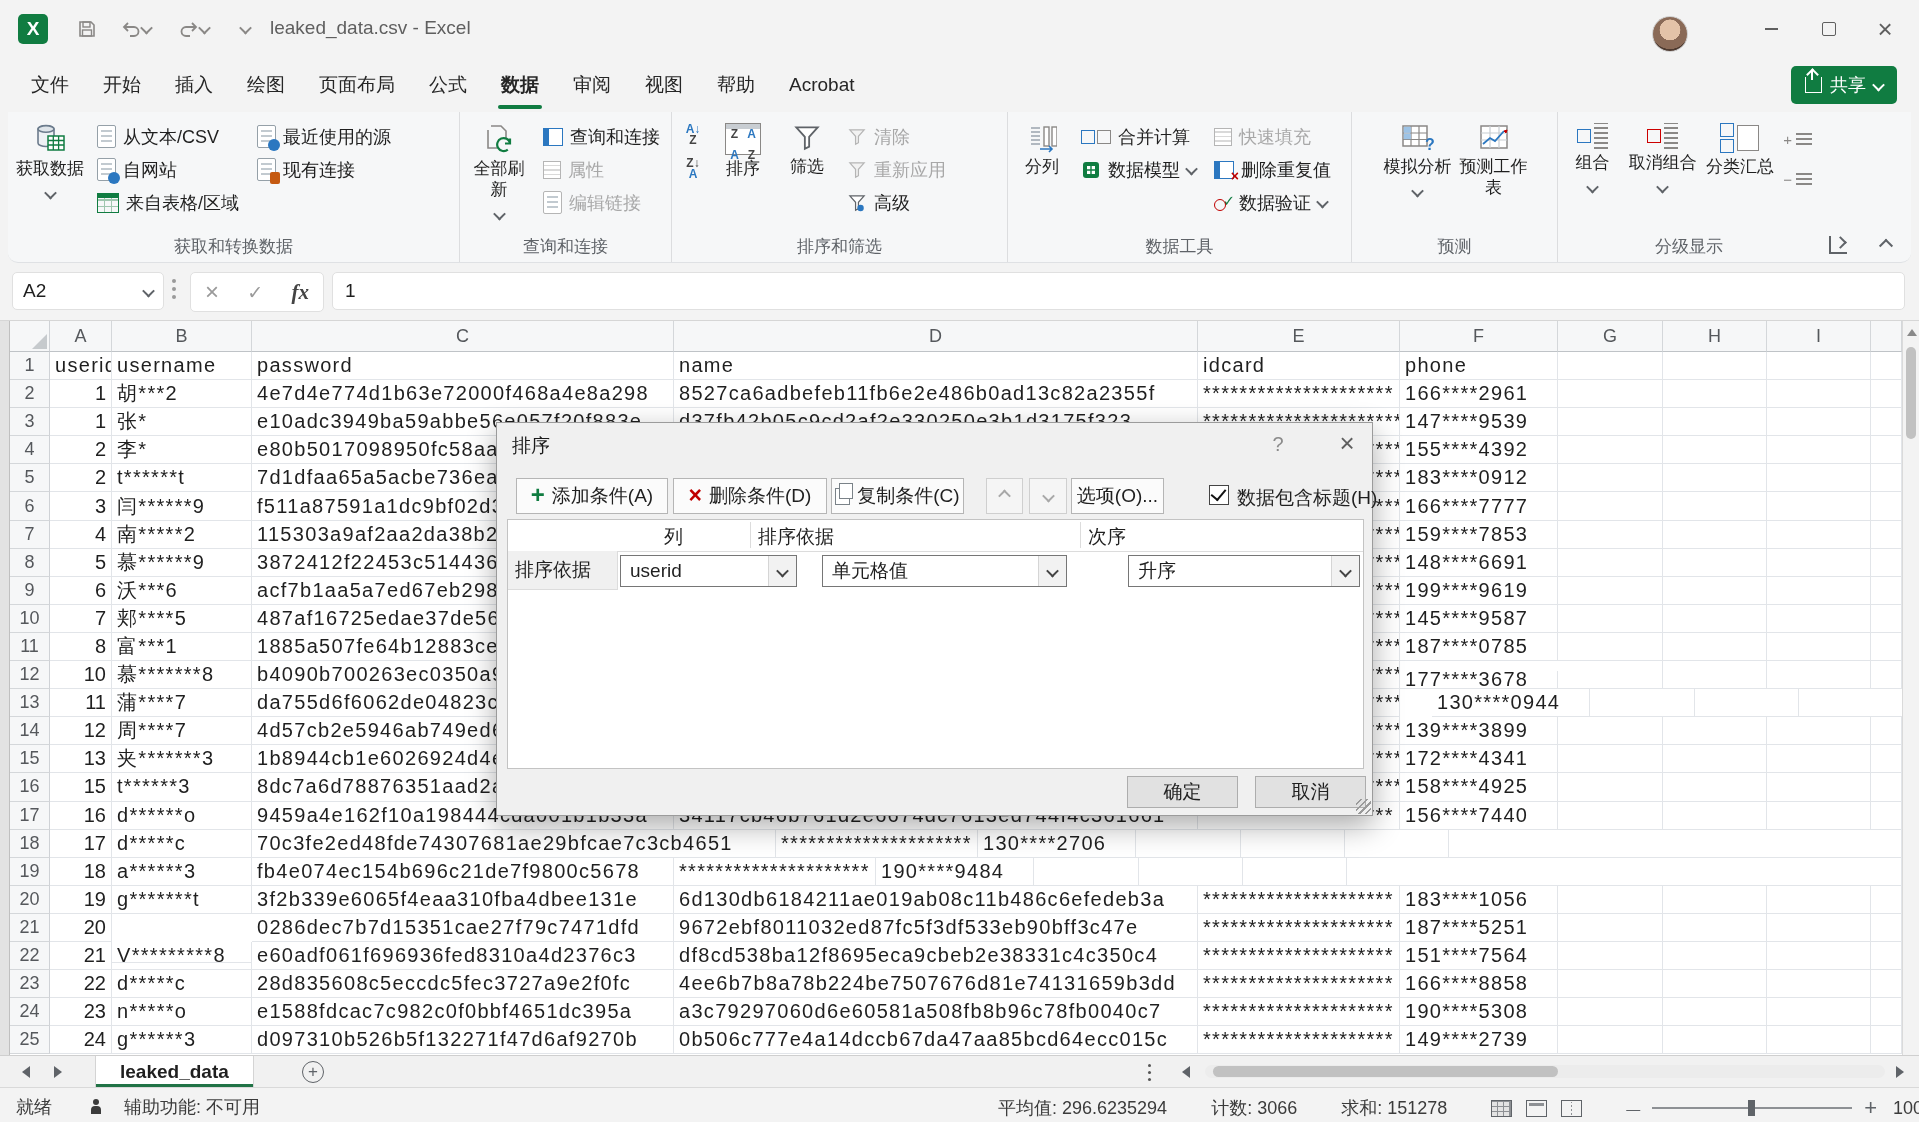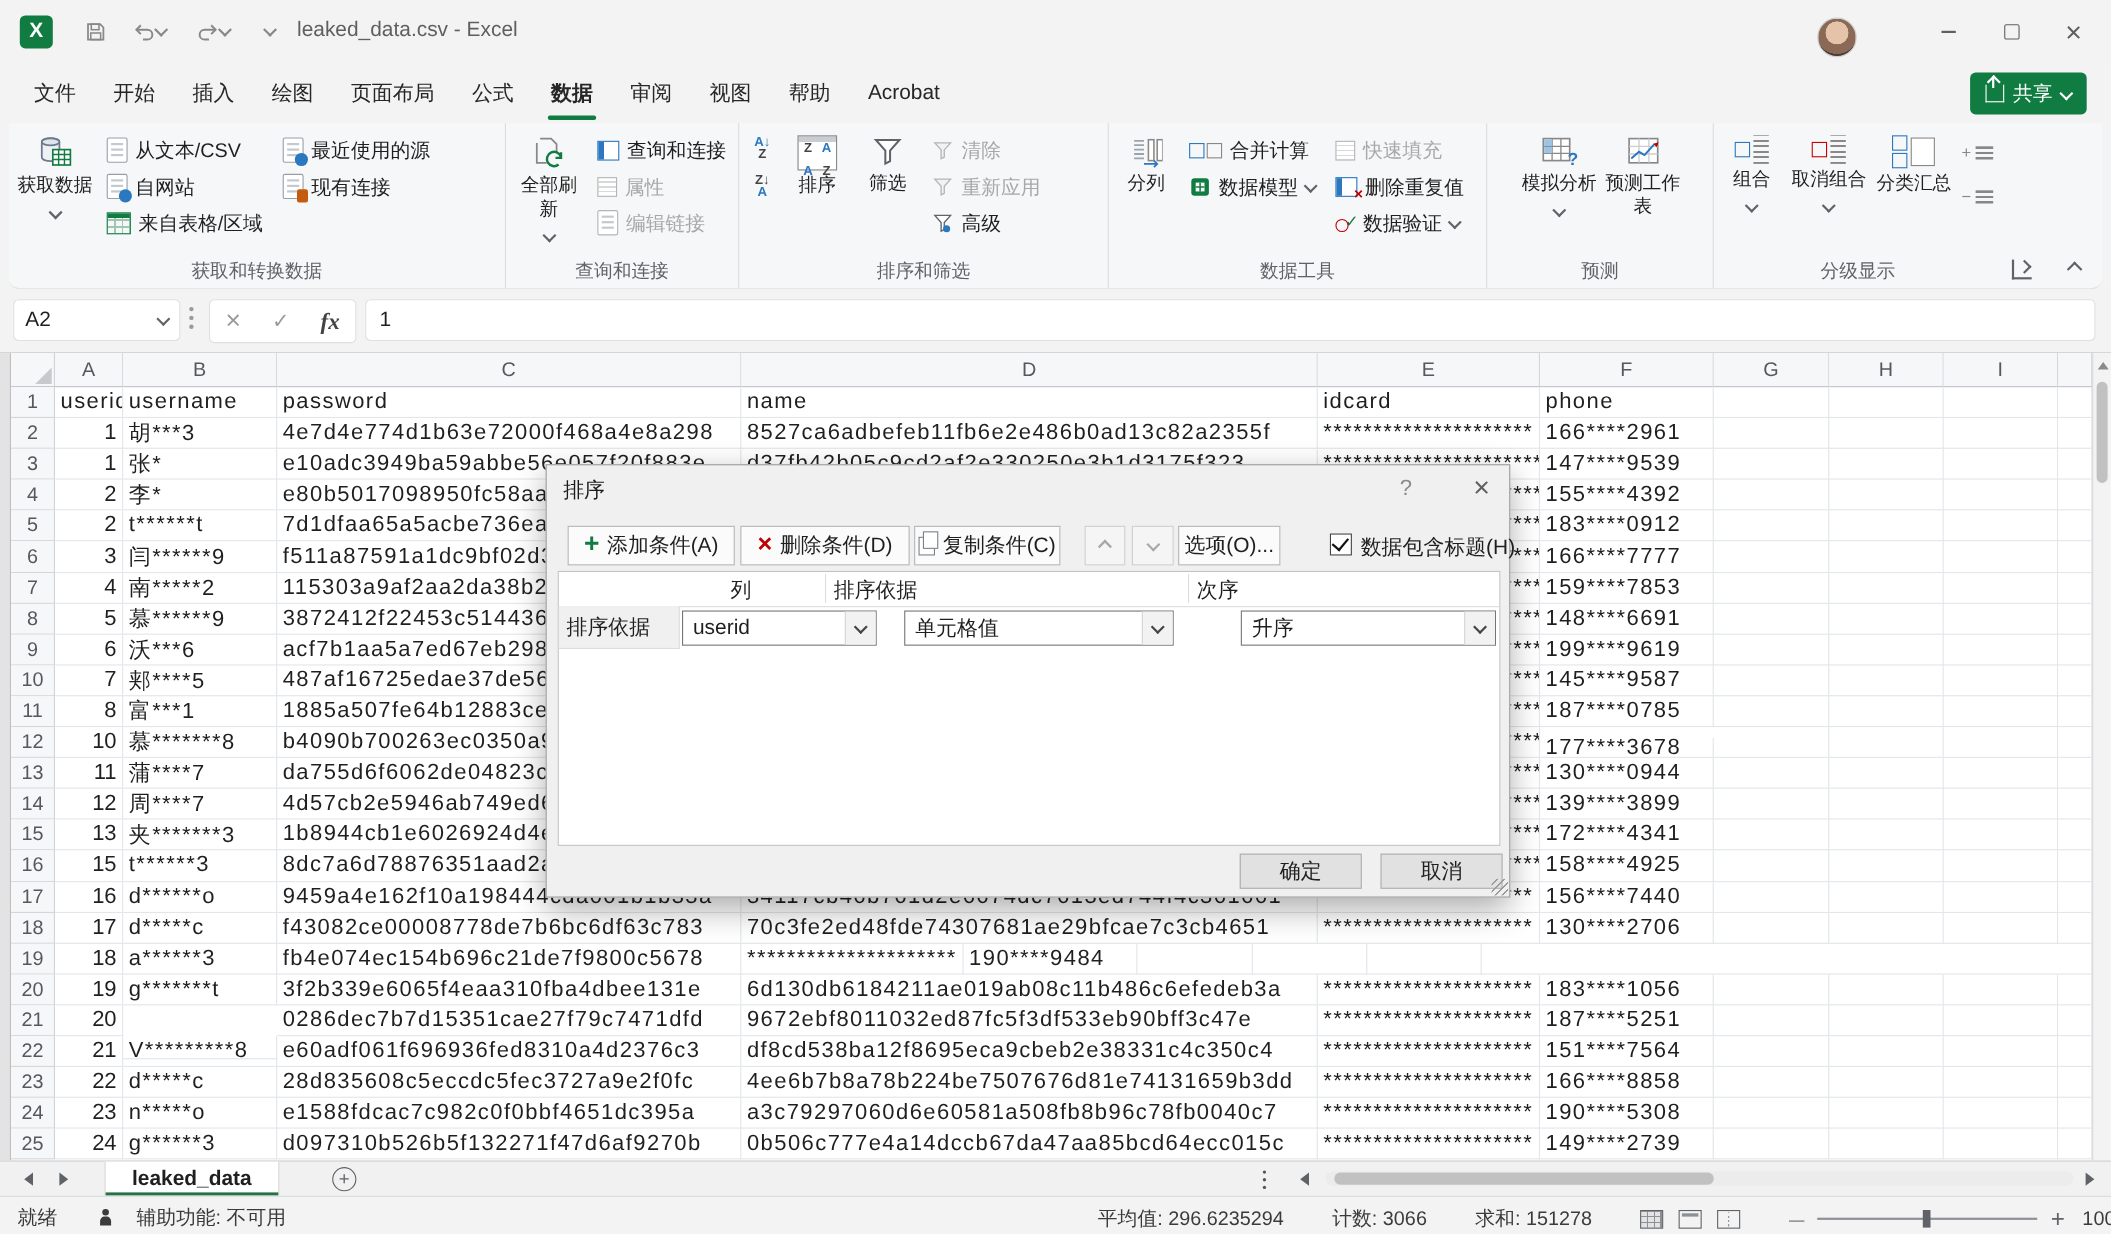--- a/index.html
+++ b/index.html
@@ -530,21 +530,21 @@
         <div class="cell" style="width: 202px;">idcard</div>
         <div class="cell" style="width: 158px;">phone</div>
         <div class="cell" style="width: 105px;"></div>
         <div class="cell" style="width: 104px;"></div>
         <div class="cell" style="width: 104px;"></div>
         <div class="cell fill"></div>
       </div>
       <div class="grow">
         <div class="rh">2</div>
         <div class="cell num" style="width: 62px;">1</div>
-        <div class="cell" style="width: 140px;">胡***3</div>
+        <div class="cell" style="width: 140px;">胡***2</div>
         <div class="cell" style="width: 422px;">4e7d4e774d1b63e72000f468a4e8a298</div>
         <div class="cell" style="width: 524px;">8527ca6adbefeb11fb6e2e486b0ad13c82a2355f</div>
         <div class="cell" style="width: 202px;">*********************</div>
         <div class="cell" style="width: 158px;">166****2961</div>
         <div class="cell" style="width: 105px;"></div>
         <div class="cell" style="width: 104px;"></div>
         <div class="cell" style="width: 104px;"></div>
         <div class="cell fill"></div>
       </div>
       <div class="grow">
@@ -677,21 +677,21 @@
         <div class="cell" style="width: 104px;"></div>
         <div class="cell fill"></div>
       </div>
       <div class="grow">
         <div class="rh">13</div>
         <div class="cell num" style="width: 62px;">11</div>
         <div class="cell" style="width: 140px;">蒲****7</div>
         <div class="cell" style="width: 422px;">da755d6f6062de04823c1af5463ba24f</div>
         <div class="cell" style="width: 524px;"></div>
         <div class="cell" style="width: 202px;">************************</div>
-        <div class="cell" style="width: 158px;">130****0944</div>
+        <div class="cell" style="width: 158px; margin-left: 32px;">130****0944</div>
         <div class="cell" style="width: 105px;"></div>
         <div class="cell" style="width: 104px;"></div>
         <div class="cell" style="width: 104px;"></div>
         <div class="cell fill"></div>
       </div>
       <div class="grow">
         <div class="rh">14</div>
         <div class="cell num" style="width: 62px;">12</div>
         <div class="cell" style="width: 140px;">周****7</div>
         <div class="cell" style="width: 422px;">4d57cb2e5946ab749ed67ba1d8f3c29e</div>
@@ -739,21 +739,20 @@
         <div class="cell" style="width: 158px;">156****7440</div>
         <div class="cell" style="width: 105px;"></div>
         <div class="cell" style="width: 104px;"></div>
         <div class="cell" style="width: 104px;"></div>
         <div class="cell fill"></div>
       </div>
       <div class="grow">
         <div class="rh">18</div>
         <div class="cell num" style="width: 62px;">17</div>
         <div class="cell" style="width: 140px;">d*****c</div>
-        <div class="cell" style="width: 422px;">f43082ce00008778de7b6bc6df63c783</div>
         <div class="cell" style="width: 524px;">70c3fe2ed48fde74307681ae29bfcae7c3cb4651</div>
         <div class="cell" style="width: 202px;">*********************</div>
         <div class="cell" style="width: 158px;">130****2706</div>
         <div class="cell" style="width: 105px;"></div>
         <div class="cell" style="width: 104px;"></div>
         <div class="cell" style="width: 104px;"></div>
         <div class="cell fill"></div>
       </div>
       <div class="grow">
         <div class="rh">19</div>

